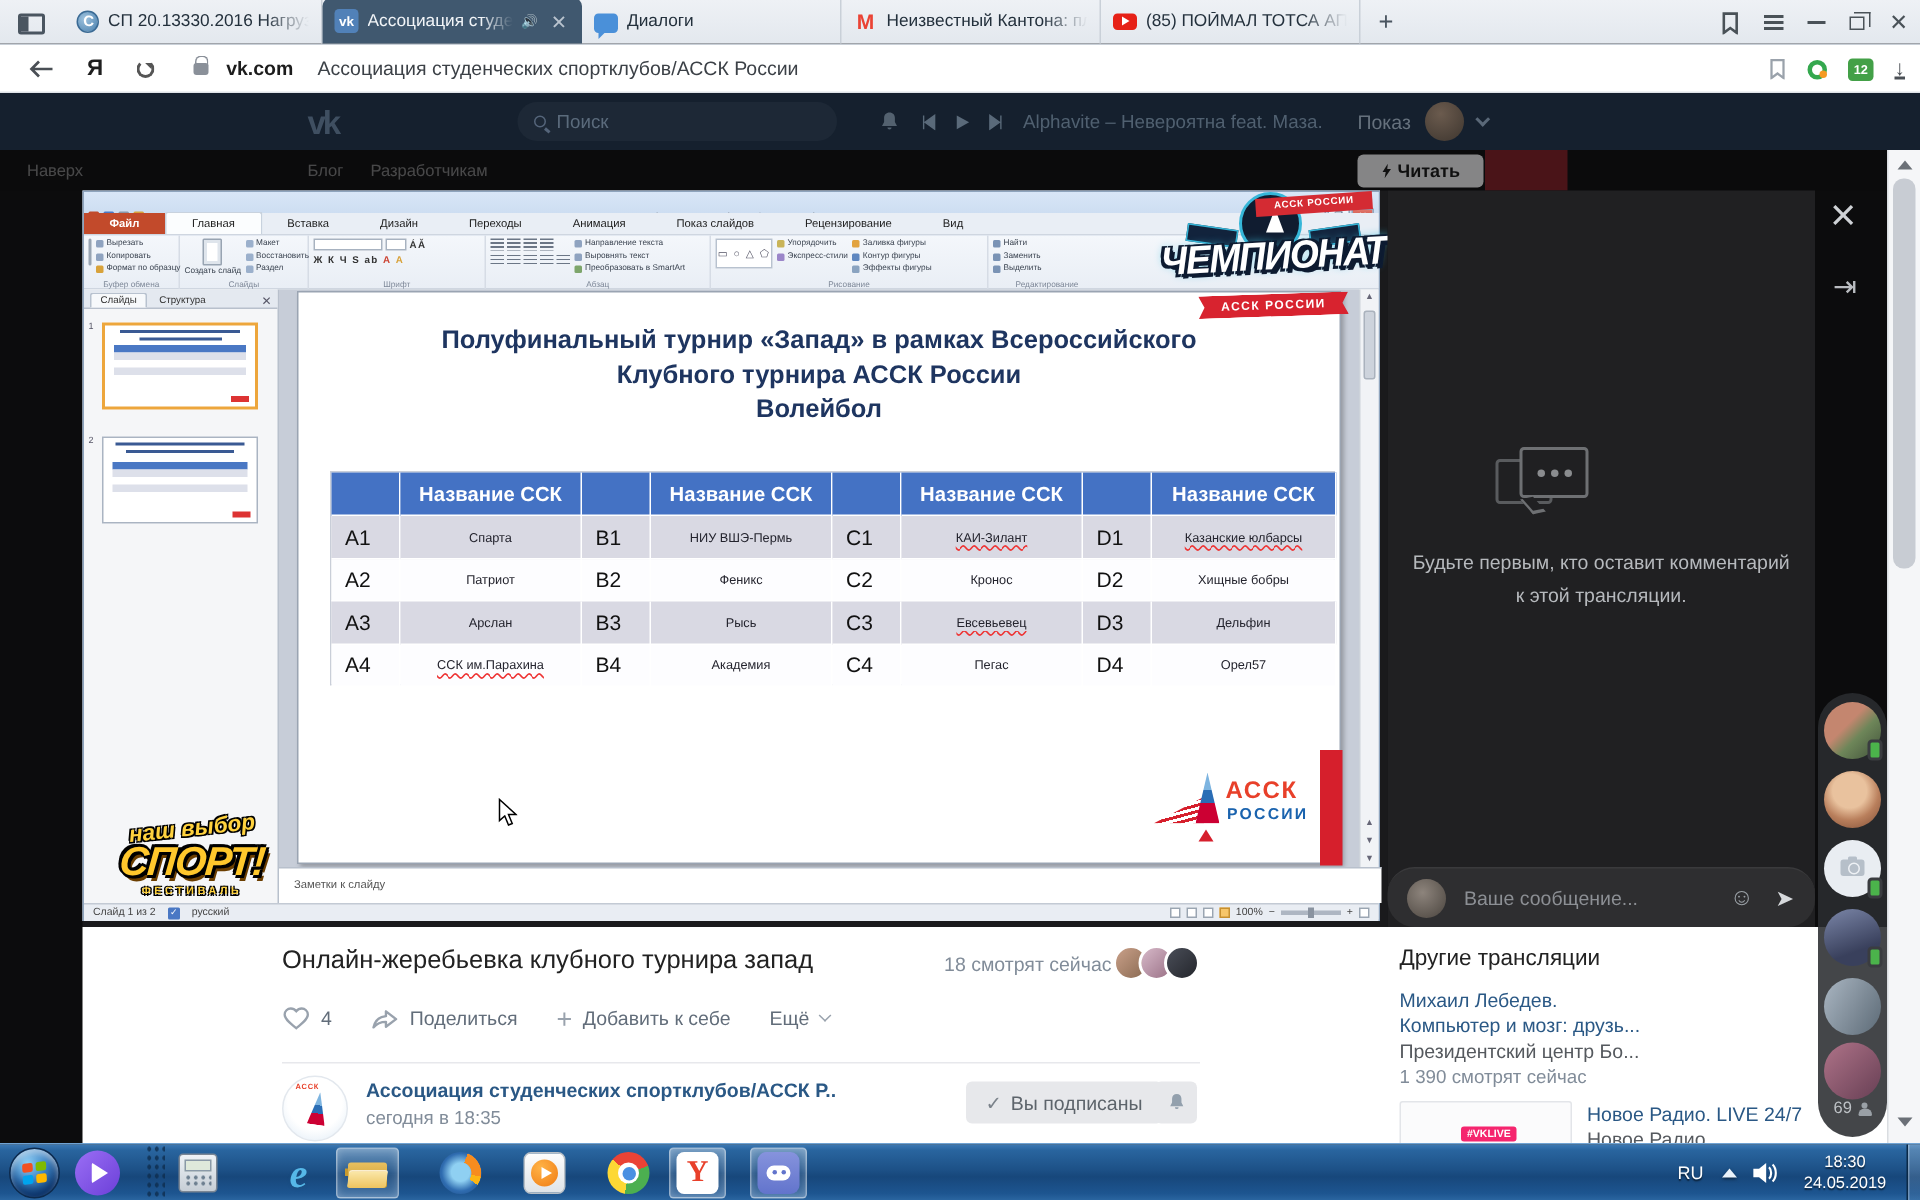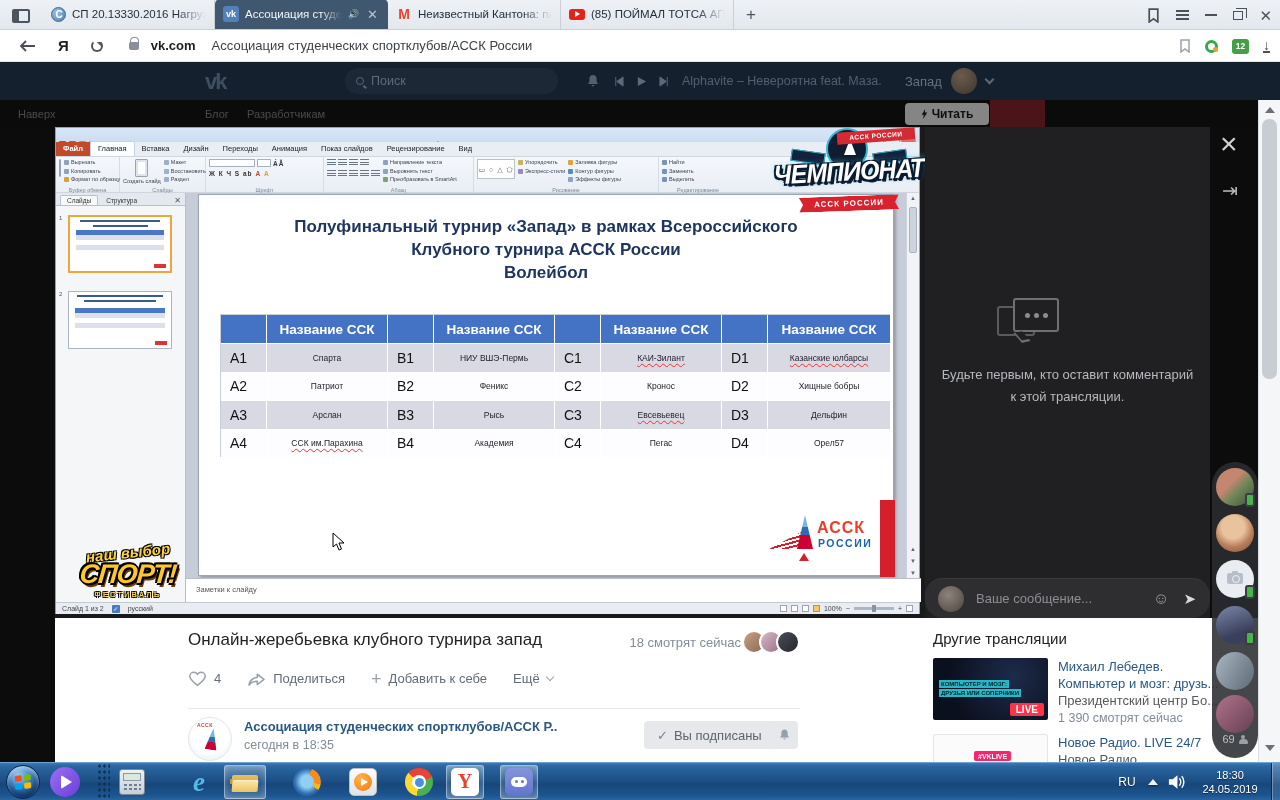--- a/index.html
+++ b/index.html
@@ -76,21 +76,21 @@
   #video { left:55px; top:127px; width:870px; height:491px; background:#1a1a1c; }
   #ppt { left:0; top:0; width:865px; height:487px; background:#eef2f7; border:1px solid #8ea4bd; }
   #ppt-titlebar { left:0; top:0; right:0; height:14px; background:linear-gradient(#d8e6f7,#bfd3ea); display:flex; align-items:center; padding:16px 3px; }
   .qat { display:flex; gap:3px; align-items:center; }
   .qat i { width:7px; height:7px; border-radius:1px; display:block; }
   #ppt-titlebar .wt { flex:1; text-align:center; font-size:7.5px; color:#222; white-space:nowrap; overflow:hidden; }
   .wbtns { display:flex; gap:1px; }
   .wbtns span { width:15px; height:10px; font-size:6.5px; line-height:9px; text-align:center; color:#35506e; background:linear-gradient(#f3f8fd,#d3e0ef); border:1px solid #93a7bd; border-radius:0 0 2px 2px; }
   .wbtns .closeb { background:linear-gradient(#e0766b,#c0392b); color:#fff; }
   #ppt-tabs { left:0; top:14px; right:0; height:15px; background:#e9eef5; border-bottom:1px solid #cfd6e0; display:flex; align-items:flex-end; }
-  .ptab { font-size:7.5px; line-height:14px; padding:0 7px; color:#1c1c1c; white-space:nowrap; }
+  .ptab { font-size:7.5px; line-height:14px; padding:0 17px; color:#1c1c1c; white-space:nowrap; }
   .ptab.file { background:#c24a2b; color:#fff; font-weight:bold; }
   .ptab.on { background:#fbfdfe; border:1px solid #c8d2de; border-bottom:none; border-radius:2px 2px 0 0; }
   #ppt-ribbon { left:0; top:29px; right:0; height:36px; background:linear-gradient(#f4f7fb,#e9eef5); border-bottom:1px solid #cfd6e0; display:flex; }
   .rg { position:relative; height:36px; border-right:1px solid #d6dce5; padding:2px 3px 9px 3px; display:flex; gap:3px; align-items:flex-start; }
   .rg-label { position:absolute; bottom:0px; left:0; right:0; text-align:center; font-size:5.5px; color:#7e8898; white-space:nowrap; }
   .ml { display:flex; align-items:center; gap:2px; font-size:5.5px; color:#3a4350; line-height:7.5px; white-space:nowrap; }
   .mi { width:5px; height:5px; border-radius:1px; flex:none; }
   .bigico { width:13px; height:18px; background:#dfe5ec; border:1px solid #98a4b2; border-radius:1px; position:relative; }
   .bigico::after { content:""; position:absolute; left:2px; top:2px; right:2px; bottom:2px; background:#fff; }
   .mlcol { display:flex; flex-direction:column; gap:1px; }
@@ -295,20 +295,26 @@
     </div>
     <div class="tab active">
       <span class="tico">
           <span class="ico-vk">vk</span>
         </span>
       <span class="tlabel">Ассоциация студенч</span>
       <span class="tab-speaker">🔊</span>
       <span class="tab-close">✕</span>
     </div>
     <div class="tab">
+      <span class="tico">
+          <span class="ico-chat"></span>
+        </span>
+      <span class="tlabel">Диалоги</span>
+    </div>
+    <div class="tab">
       <span class="tico ico-gmail">M</span>
       <span class="tlabel">Неизвестный Кантона: пле</span>
     </div>
     <div class="tab">
       <span class="tico">
           <span class="ico-yt"></span>
         </span>
       <span class="tlabel">(85) ПОЙМАЛ ТОТСА АПЛ</span>
     </div>
     <div class="newtab">+</div>
@@ -361,21 +367,21 @@
         </svg>
       <svg width="11" height="11" viewBox="0 0 12 12">
           <path d="M2 1l9 5-9 5z" fill="#5a6a7a"></path>
         </svg>
       <svg width="11" height="11" viewBox="0 0 12 12">
           <path d="M9 1v10M1 1l7 5-7 5z" fill="#5a6a7a" stroke="#5a6a7a"></path>
         </svg>
       <span class="track">Alphavite – Невероятна feat. Маза...</span>
     </div>
     <div class="abs vk-user">
-      <span class="uname">Запад</span>
+      <span class="uname">Показ</span>
       <span class="uavatar"></span>
       <span class="chev"></span>
     </div>
   </div>
 
   <div class="abs" id="dimstrip">
     <span class="abs dim-txt" style="left:18px;">Наверх</span>
     <span class="abs dim-txt" style="left:205px;">Блог</span>
     <span class="abs dim-txt" style="left:247px;">Разработчикам</span>
     <div class="abs read-btn">
@@ -760,25 +766,20 @@
           <svg width="15" height="16" viewBox="0 0 24 24">
               <path d="M12 3c-3 0-5 2.2-5 5v4l-2 4h14l-2-4V8c0-2.8-2-5-5-5zm-2 14a2 2 0 0 0 4 0z" fill="#93a0ad"></path>
             </svg>
         </span>
       </div>
     </div>
 
     <div class="abs" id="others">
       <div class="abs o-head">Другие трансляции</div>
       <div class="abs o-item" style="top:40px;">
-        <span class="o-thumb o-thumb1">
-          <span class="capline" style="top:22px;">КОМПЬЮТЕР И МОЗГ:</span>
-          <span class="capline" style="top:31px;">ДРУЗЬЯ ИЛИ СОПЕРНИКИ</span>
-          <span class="live-badge">LIVE</span>
-        </span>
         <span class="o-txt">
           <span class="o-link">Михаил Лебедев.</span>
           <span class="o-link">Компьютер и мозг: друзь...</span>
           <span class="o-chan">Президентский центр Бо...</span>
           <span class="o-view">1 390 смотрят сейчас</span>
         </span>
       </div>
       <div class="abs o-item" style="top:116px;">
         <span class="o-thumb o-thumb2">
           <span class="vklive-badge">#VKLIVE</span>

